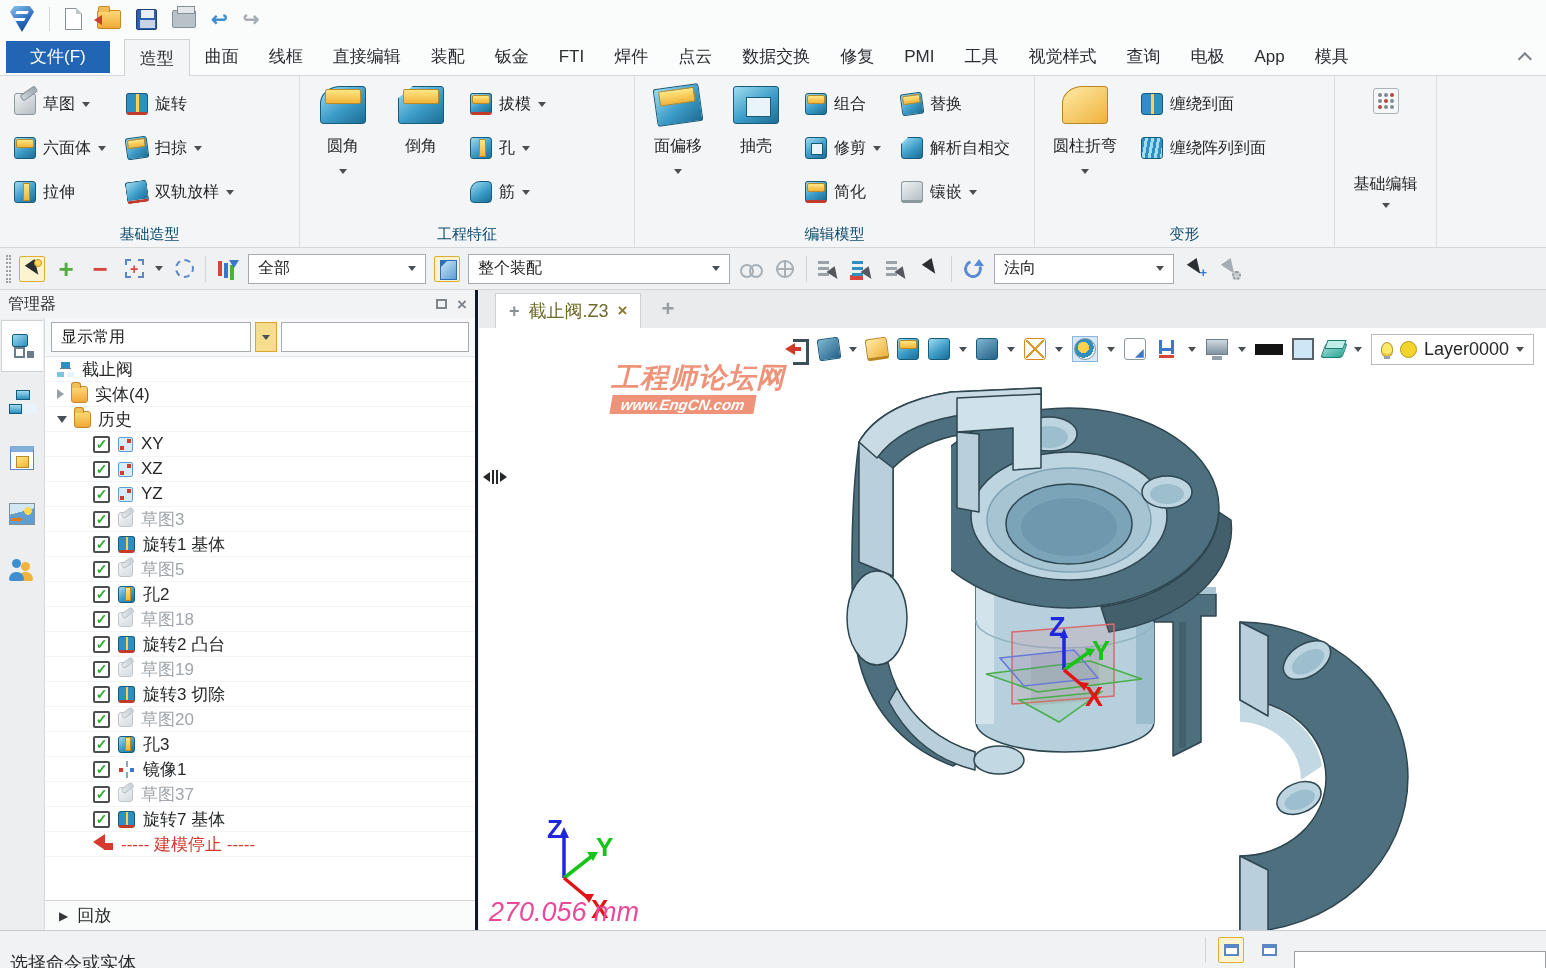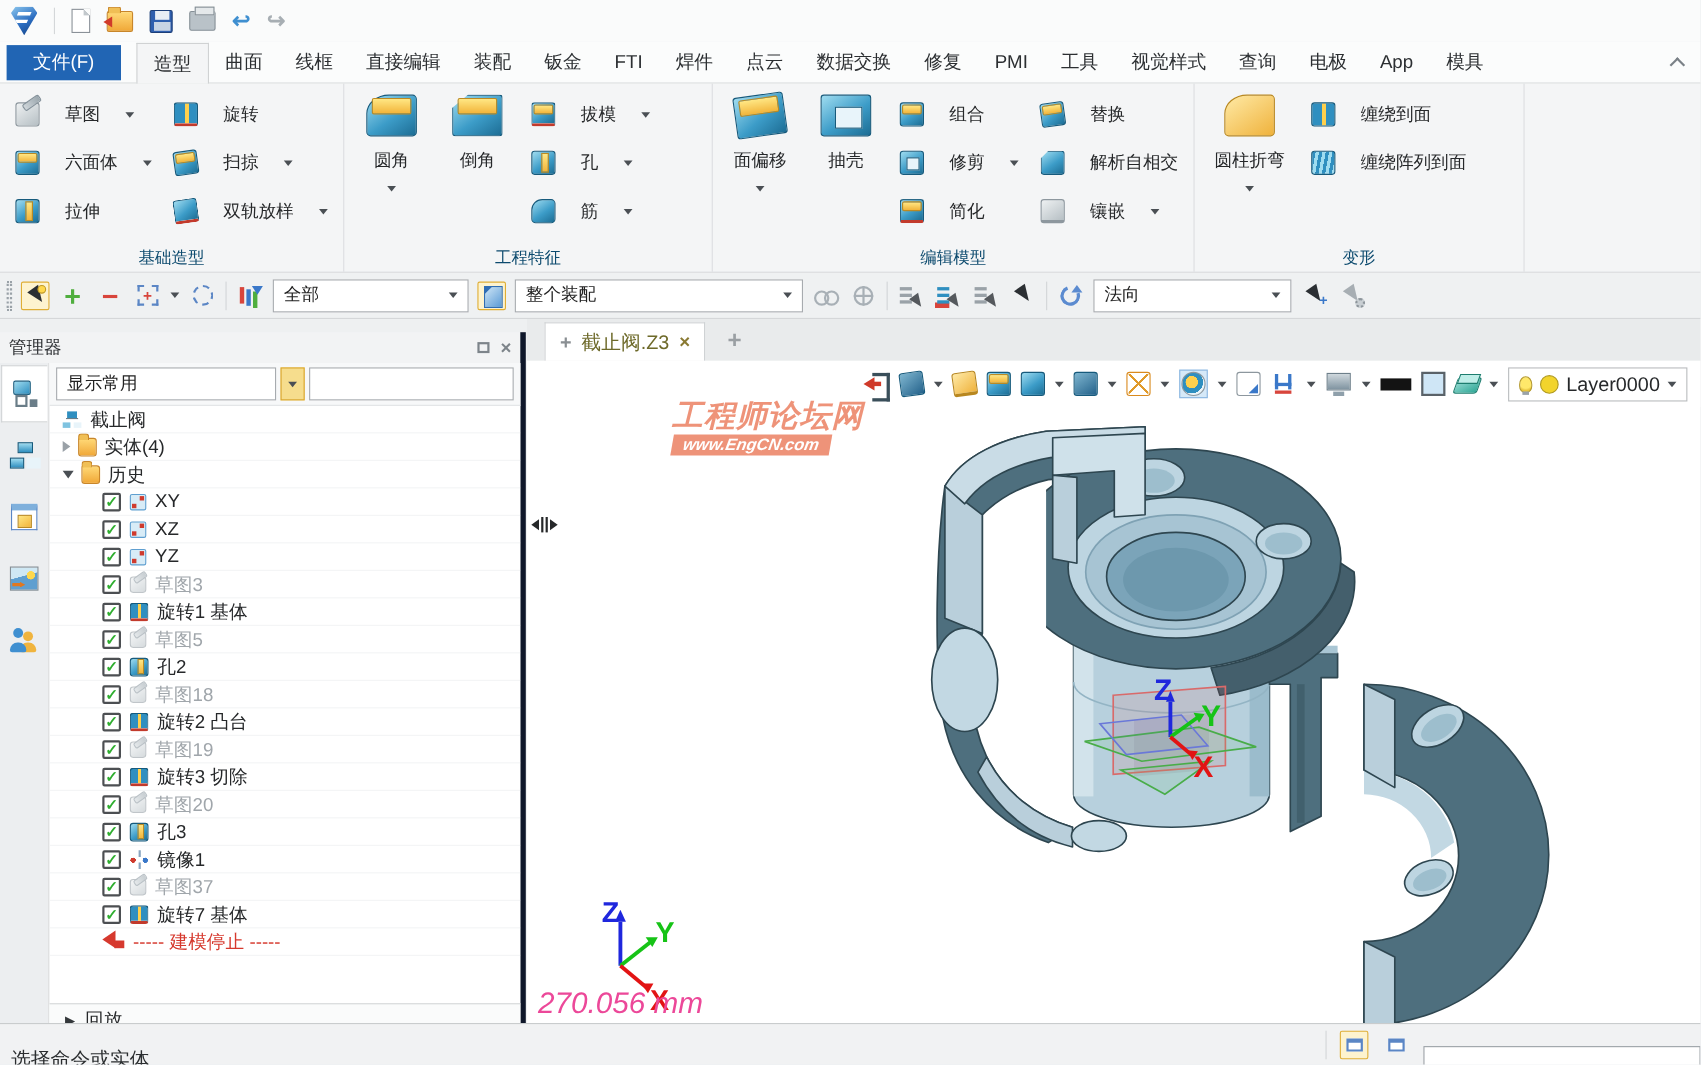--- a/index.html
+++ b/index.html
@@ -103,21 +103,21 @@
 .mtab.active { background:#f4f5f6; border:1px solid #d0d2d3; border-bottom:none; margin-bottom:-1px; z-index:2; }
 .menu-collapse { margin-left:auto; margin-right:14px; align-self:center; width:10px; height:10px;
   border-left:2px solid #7a8187; border-top:2px solid #7a8187; transform:rotate(45deg) translateY(3px); }
 
 
 #ribbon { position:absolute; top:76px; left:0; right:0; height:172px; background:#f4f5f6;
   border-bottom:1px solid #d5d7d9; display:flex; }
 .rgroup { position:relative; border-right:1px solid #dcdee0; padding:6px 4px 24px; display:flex; align-items:flex-start; }
 .glabel { position:absolute; bottom:3px; left:0; right:0; text-align:center; font-size:15px; color:#0c4a6e; }
 .rcol { display:flex; flex-direction:column; }
-.rbtn { display:flex; align-items:center; gap:23px; height:44px; padding:0 10px; font-size:16px; white-space:nowrap; }
+.rbtn { display:flex; align-items:center; gap:7px; height:44px; padding:0 10px; font-size:16px; white-space:nowrap; }
 .rbig { width:78px; display:flex; flex-direction:column; align-items:center; padding-top:4px; font-size:16px; gap:12px; }
 .rtall { width:102px; display:flex; flex-direction:column; align-items:center; padding-top:12px; gap:14px; font-size:16px; }
 .rtall .dd { margin-top:-6px; }
 
 
 #seltb { position:absolute; top:248px; left:0; right:0; height:42px; background:#eff1f2;
   border-bottom:1px solid #d5d7d9; display:flex; align-items:center; gap:8px; padding:0 6px; }
 .grip { width:5px; height:28px; border-left:2px dotted #9aa2a8; border-right:2px dotted #9aa2a8; }
 .hl { background:#fdf3cf; border:1px solid #dfae35; border-radius:2px; display:flex; align-items:center; justify-content:center; }
 .tb { position:relative; width:26px; height:26px; display:flex; align-items:center; justify-content:center; flex:none; }
@@ -158,21 +158,21 @@
 .rot::after { content:""; position:absolute; right:2px; top:3px; width:0; height:0;
   border-left:5px solid transparent; border-right:5px solid transparent; border-bottom:7px solid #5b8bd0; }
 .tb .mini-gear { position:absolute; right:1px; bottom:2px; width:9px; height:9px; border-radius:50%;
   border:2px dotted #8e969c; background:#c9cfd3; }
 .tb .mini-plus { position:absolute; right:1px; bottom:3px; color:#3a78c9; font-weight:900; font-size:13px; line-height:1; }
 .ddbox { height:30px; background:#fff; border:1px solid #a7abaf; display:flex; align-items:center;
   gap:6px; padding:0 9px; font-size:16px; color:#222; }
 .ddbox .dd { margin-left:auto; }
 
 
-#mgr { position:absolute; top:290px; left:0; width:478px; height:640px; background:#f2f3f4; border-right:5px solid #0f172a;margin-top:12px; }
+#mgr { position:absolute; top:290px; left:0; width:478px; height:640px; background:#f2f3f4; border-right:3px solid #0f172a; }
 .mhead { height:28px; display:flex; align-items:center; padding:0 8px; font-size:16px; color:#2c2f32; }
 .mhead .wbs { margin-left:auto; display:flex; gap:10px; align-items:center; }
 .wbtn-min { width:11px; height:10px; border:2px solid #7d848a; }
 .wbtn-close { color:#7d848a; font-size:17px; font-weight:700; line-height:1; }
 .mstrip { position:absolute; left:0; top:28px; bottom:0; width:45px; background:#eceef0;
   border-right:1px solid #d7d9da; display:flex; flex-direction:column; align-items:center; padding-top:2px; gap:4px; }
 .mcell { width:42px; height:52px; display:flex; align-items:center; justify-content:center; }
 .mcell.active { background:#fff; border:1px solid #d0d3d5; border-right:none; }
 .ms { position:relative; width:26px; height:26px; }
 .ms-hist::before { content:""; position:absolute; left:2px; top:1px; width:14px; height:11px;
@@ -439,20 +439,25 @@
         <span>缠绕到面</span>
       </div>
       <div class="rbtn">
         <span class="ico s22 v-thread"></span>
         <span>缠绕阵列到面</span>
       </div>
     </div>
     <div class="glabel">变形</div>
   </div>
 
+  <div class="rtall rgroup" style="min-width:102px">
+    <span class="ico s26 v-dots"></span>
+    <span style="margin-top:46px">基础编辑</span>
+    <span class="dd"></span>
+  </div>
 </div>
 
 <div id="seltb">
   <span class="grip"></span>
   <span class="tb hl cur">
       <span class="mini-bulb"></span>
     </span>
   <span class="tb big-plus">+</span>
   <span class="tb big-minus">−</span>
   <span class="tb">

